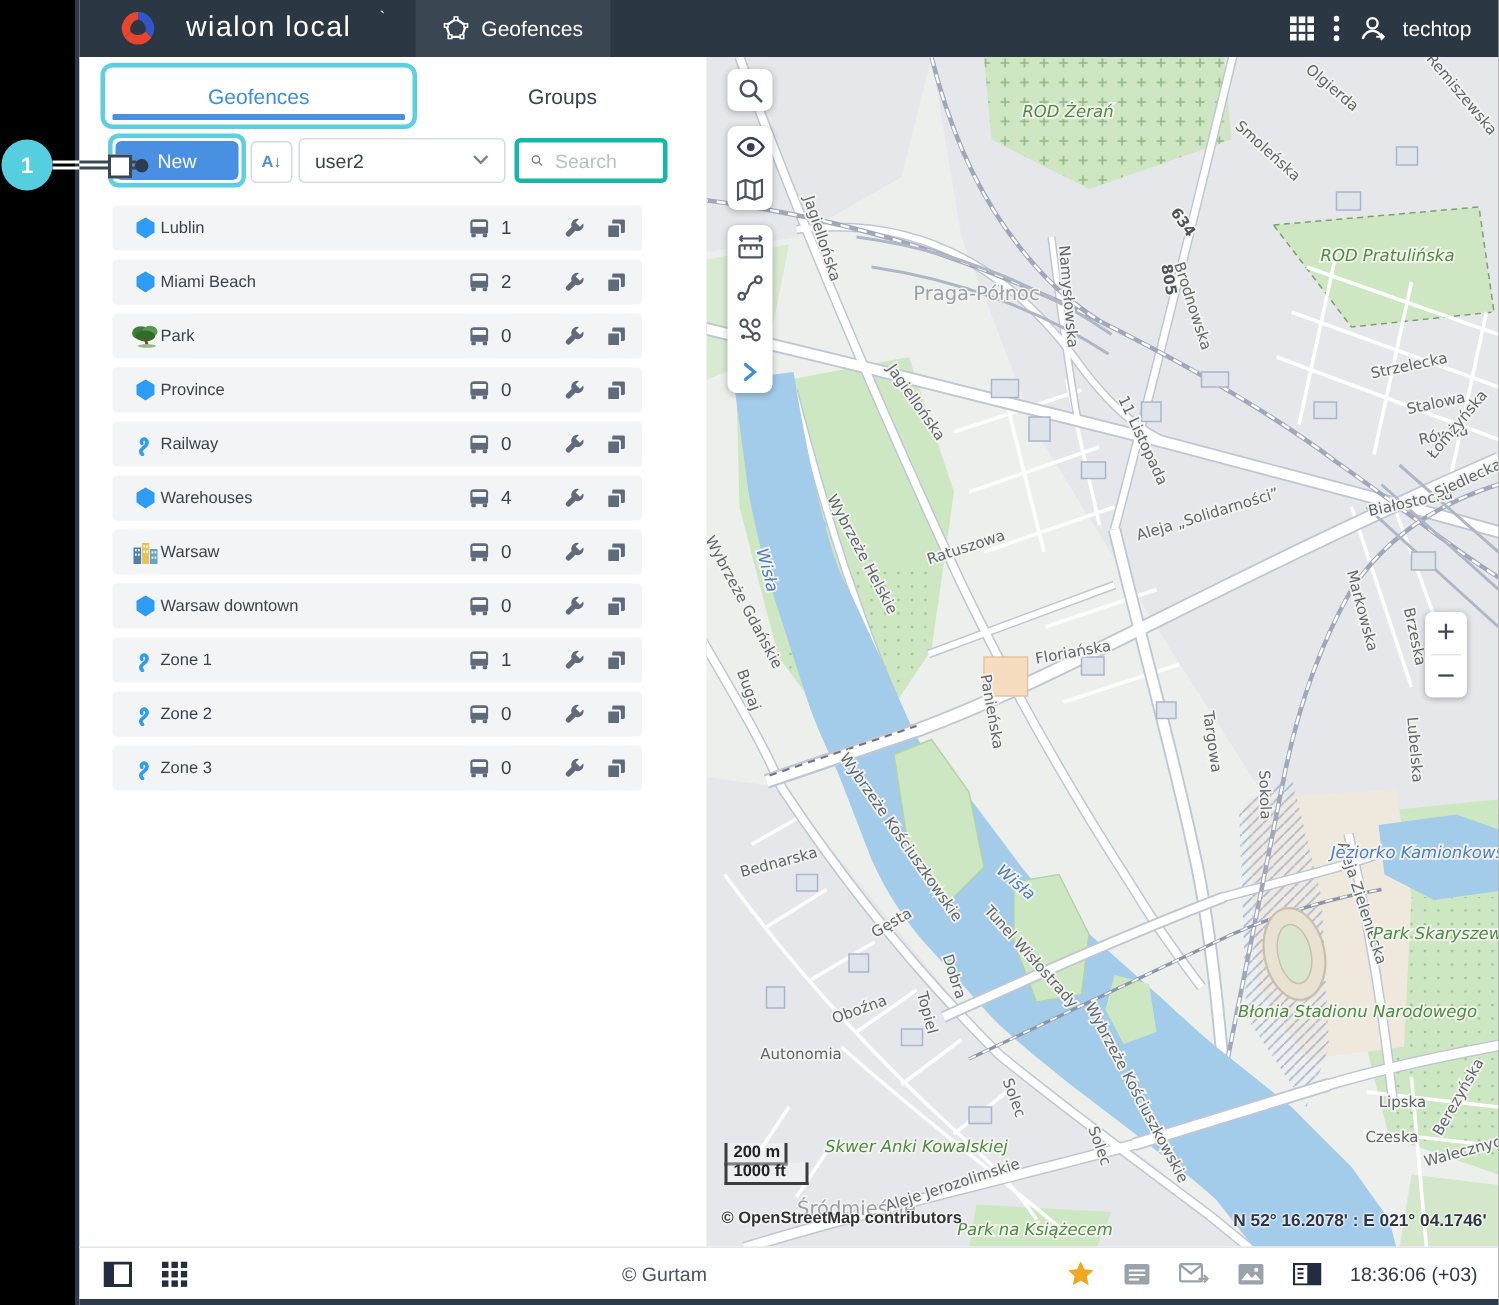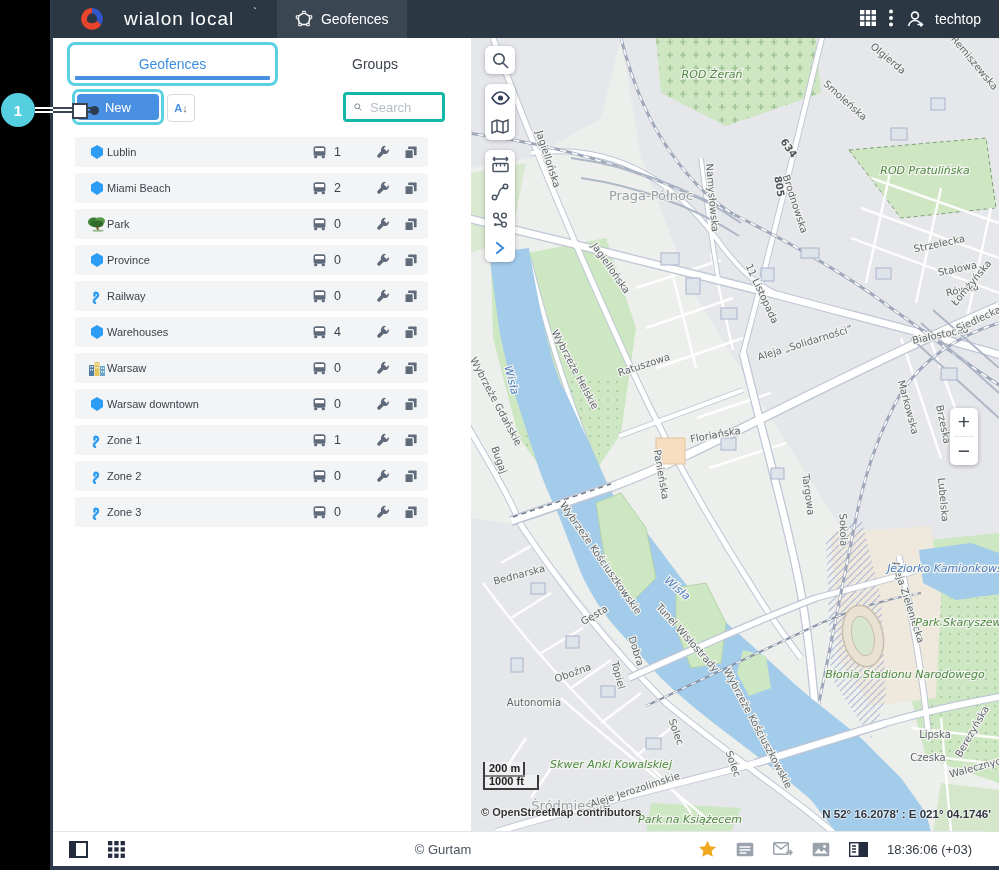--- a/index.html
+++ b/index.html
@@ -8,21 +8,21 @@
   
   .black-margin{position:absolute;left:0;top:0;width:50px;height:870px;background:#000;z-index:40;}
   .app{position:absolute;left:50px;top:0;width:949px;height:870px;background:#fff;
        border-left:3px solid #2d3a4c;box-sizing:border-box;}
   
   .topbar{position:absolute;left:0;top:0;right:0;height:38px;background:#2c3744;display:flex;align-items:center;}
   .logo{display:flex;align-items:center;gap:19px;padding:0 20px 0 26px;}
   .logo-text{color:#fff;font-size:19px;letter-spacing:1px;font-weight:400;}
   .logo-tick{color:#fff;font-size:11px;transform:translateY(-7px);}
   .top-tab{height:38px;display:flex;align-items:center;gap:8px;padding:0 18px;background:#3b4653;color:#fff;font-size:14px;}
-  .top-right{margin-left:auto;display:flex;align-items:flex-start;gap:12px;padding-right:18px;color:#fff;}
+  .top-right{margin-left:auto;display:flex;align-items:center;gap:12px;padding-right:18px;color:#fff;}
   .top-user{display:flex;align-items:center;gap:10px;font-size:14px;color:#fff;}
   
   .sidebar{position:absolute;left:0;top:38px;width:418px;bottom:38px;background:#fff;}
   .tabbar{position:relative;height:50px;}
   .tab{position:absolute;top:4px;height:44px;display:flex;align-items:center;justify-content:center;
        font-size:14px;color:#3b424c;cursor:pointer;box-sizing:border-box;}
   .tab-geo{left:14px;width:211px;color:#3d8ee0;border:3px solid #5ad0e0;border-radius:8px;}
   .tab-geo .underline{position:absolute;left:5px;right:5px;bottom:3px;height:4px;background:#4a90e2;border-radius:1px;}
   .tab-groups{left:229px;width:186px;}
   .toolbar{position:relative;height:44px;}
@@ -65,21 +65,21 @@
   .coords{position:absolute;right:8px;bottom:12px;font-size:11.5px;font-weight:bold;color:#2e3440;
           text-shadow:0 0 2px #fff,0 0 2px #fff,0 0 2px #fff;white-space:nowrap;}
   
   text{font-family:"DejaVu Sans","Liberation Sans",sans-serif;paint-order:stroke;stroke:#f3f4ef;stroke-width:2.4px;}
   text.st{font-size:10px;fill:#5f666e;}
   text.ref{font-size:10px;font-weight:bold;fill:#4d545c;}
   text.pl{font-size:13px;fill:#9aa0a8;stroke-width:2px;}
   text.pk{font-size:11px;font-style:italic;fill:#4e8a42;}
   text.wa{font-size:11px;font-style:italic;fill:#4d7cc0;}
   
-  .bottombar{position:absolute;left:0;right:13px;bottom:4px;height:34px;background:#fff;border-top:1px solid #e2e5e9;
+  .bottombar{position:absolute;left:0;right:0;bottom:4px;height:34px;background:#fff;border-top:1px solid #e2e5e9;
              display:flex;align-items:center;}
   .navy-strip{position:absolute;left:0;right:0;bottom:0;height:4px;background:#2d3a4c;}
   .bb-left{display:flex;align-items:center;gap:20px;padding-left:16px;}
   .bb-center{position:absolute;left:340px;width:100px;text-align:center;font-size:13px;color:#4a5361;}
   .bb-right{margin-left:auto;display:flex;align-items:center;gap:19px;padding-right:14px;}
   .bb-time{font-size:13px;color:#333a44;}
   .bicon{display:flex;align-items:center;justify-content:center;cursor:pointer;}
   
   .ann-circle{position:absolute;left:1px;top:93px;width:34px;height:34px;border-radius:50%;background:#55cfdf;
               color:#fff;font-size:15px;font-weight:bold;display:flex;align-items:center;justify-content:center;z-index:60;}
@@ -169,20 +169,28 @@
         <span>Groups</span>
       </div>
     </div>
     <div class="toolbar">
       <div class="newbox">
         <button class="btn-new">New</button>
       </div>
       <div class="btn-sort">
         <span class="a">A</span>
           <span class="ar">↓</span>
+      </div>
+      <div class="select">
+        <span>user2</span>
+        <span class="chev">
+          <svg width="11" height="7" viewBox="0 0 11 7">
+              <path d="M1,1 L5.5,5.5 L10,1" fill="none" stroke="#7a828c" stroke-width="1.6"></path>
+            </svg>
+        </span>
       </div>
       <div class="search">
         <svg width="14" height="14" viewBox="0 0 14 14">
           <circle cx="5.8" cy="5.8" r="4.3" fill="none" stroke="#6b7480" stroke-width="1.5"></circle>
           <path d="M9.2,9.2 L13,13" stroke="#6b7480" stroke-width="1.5"></path>
         </svg>
         <input placeholder="Search" style="">
       </div>
     </div>
     <div class="geolist">

